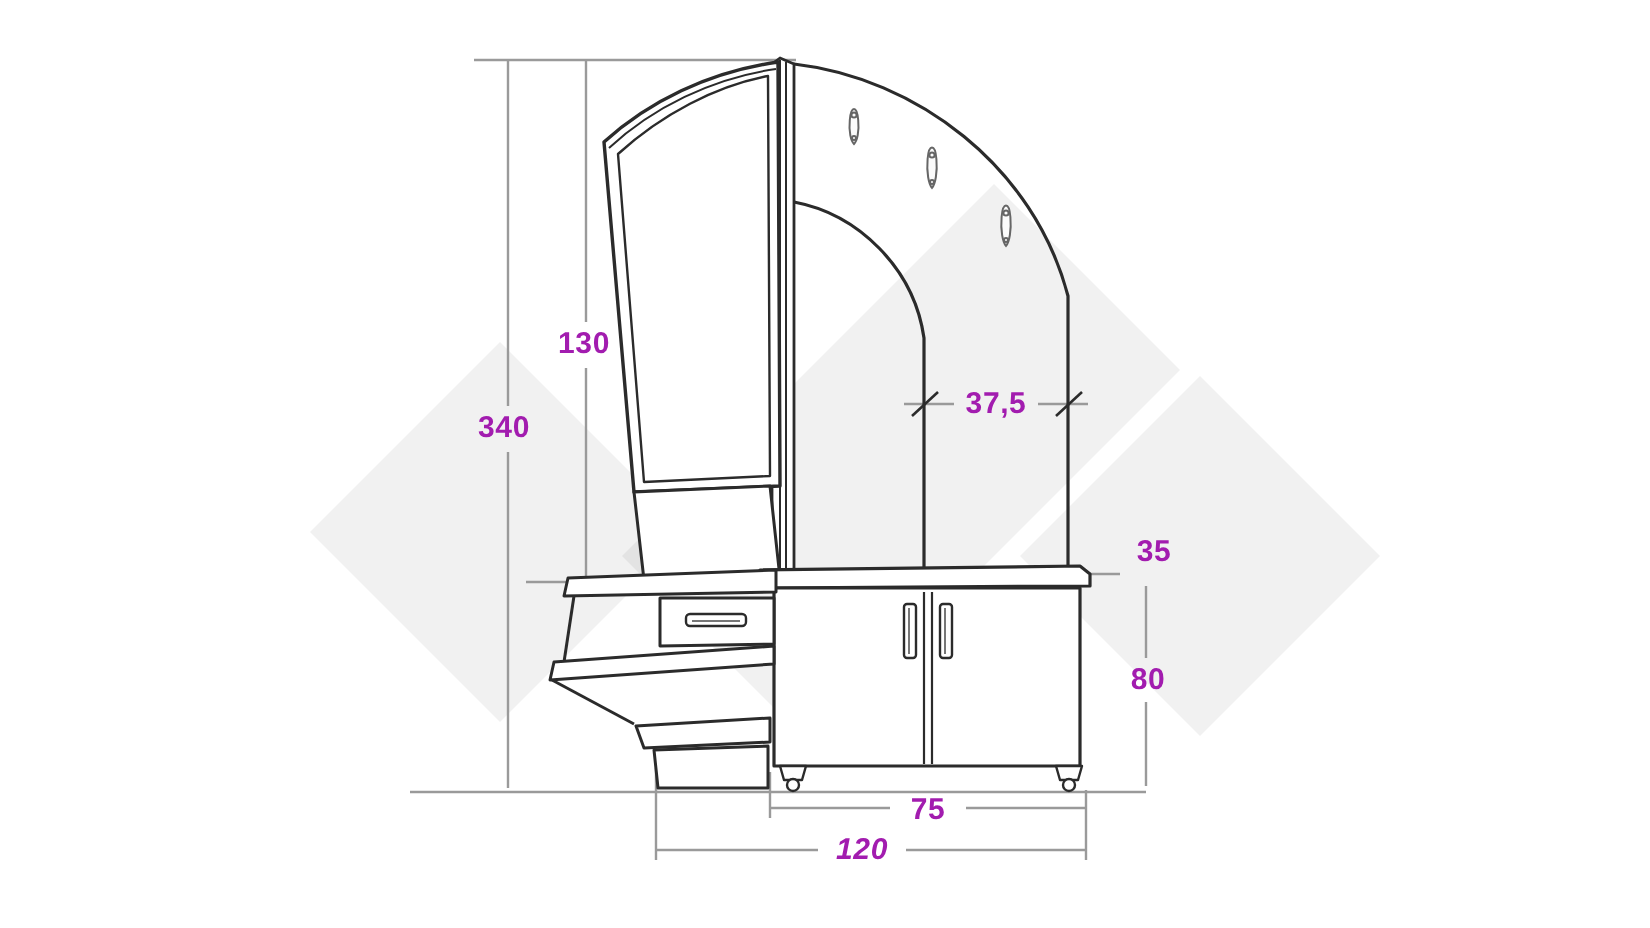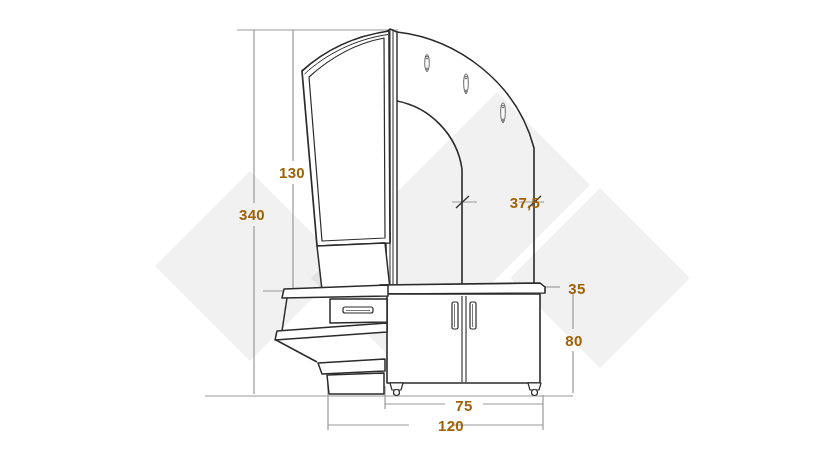--- a/index.html
+++ b/index.html
@@ -9,21 +9,21 @@
     background:#ffffff;
     overflow:hidden;
     font-family:"Liberation Sans", sans-serif;
   }
   .stage svg { position:absolute; left:0; top:0; }
   .dim-label {
     position:absolute;
     transform:translate(-50%,-50%);
     font-size:15px;
     font-weight:bold;
-    color:#a16207;
+    color:#a21caf;
     letter-spacing:0.3px;
     white-space:nowrap;
     line-height:1;
   }
 </style>
 </head>
 <body>
 
 <div class="stage">
 
@@ -121,19 +121,19 @@
     </g>
 
     <g stroke="#2b2b2b" stroke-width="1.3" fill="none">
       <path d="M456,208 L469,196"></path>
       <path d="M528,208 L541,196"></path>
     </g>
   </svg>
 
   <div class="dim-label" style="left:252px; top:214px;">340</div>
   <div class="dim-label" style="left:292px; top:172px;">130</div>
-  <div class="dim-label" style="left:525px; top:202px;">37,5</div>
-  <div class="dim-label" style="left:577px; top:288px;">35</div>
+  <div class="dim-label" style="left:498px; top:202px;">37,5</div>
+  <div class="dim-label" style="left:577px; top:276px;">35</div>
   <div class="dim-label" style="left:574px; top:340px;">80</div>
   <div class="dim-label" style="left:464px; top:405px;">75</div>
-  <div class="dim-label" style="left:451px; top:425px;">120</div>
+  <div class="dim-label" style="left:431px; top:425px;font-style:italic;">120</div>
 
 </div>
 
 </body></html>

